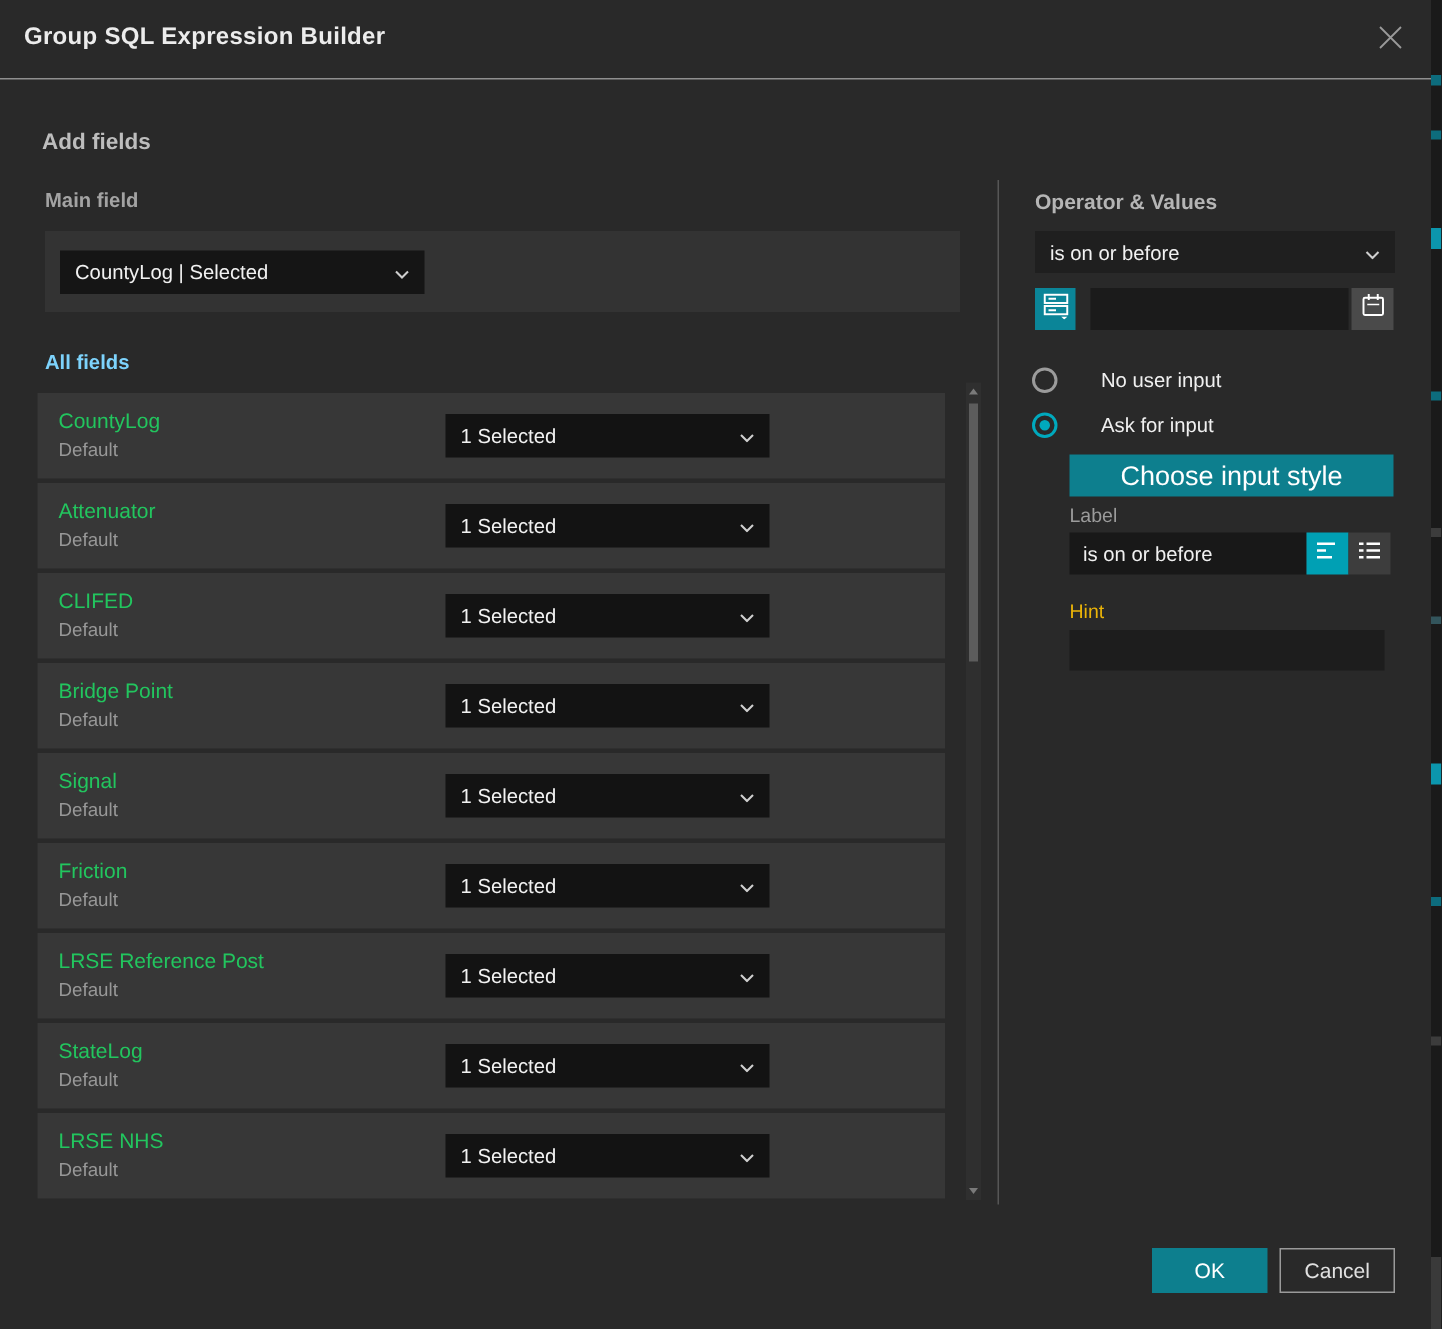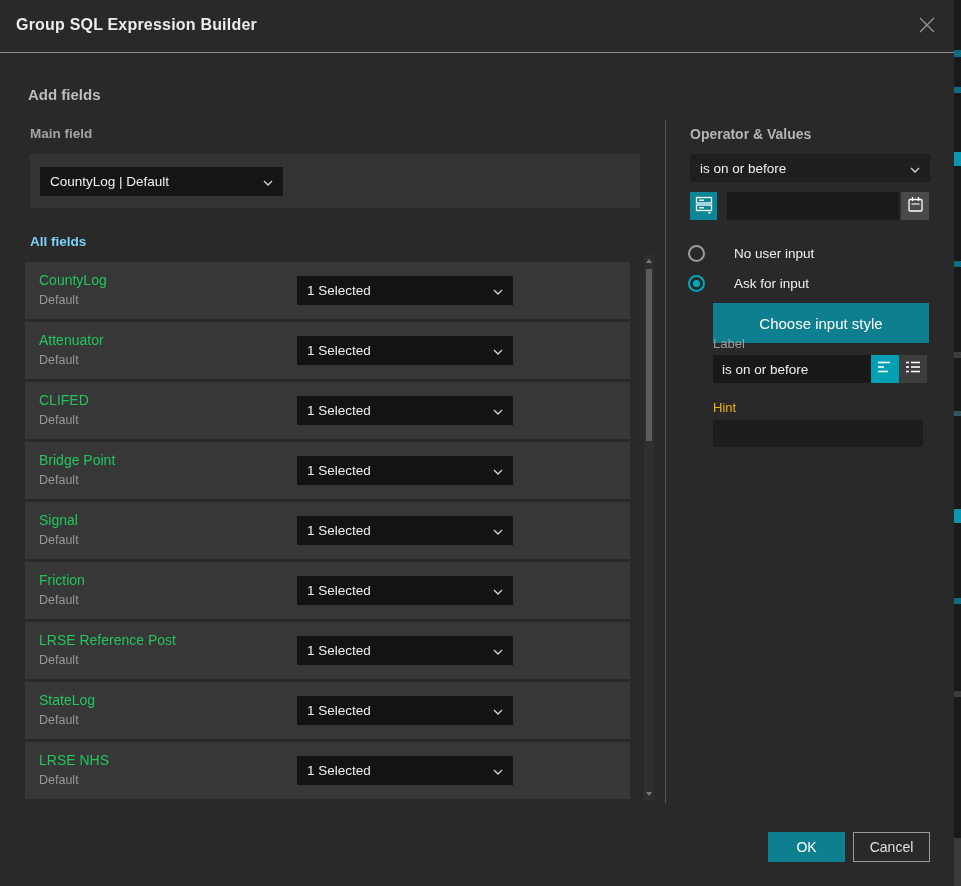--- a/index.html
+++ b/index.html
@@ -56,22 +56,22 @@
     display:flex; align-items:center; justify-content:center; cursor:pointer; }
 
   .radio-row { position:absolute; left:688px; display:flex; align-items:center; gap:29px; cursor:pointer; }
   .radio-1 { top:245px; } .radio-2 { top:275px; }
   .radio-circle { width:17px; height:17px; border-radius:50%; border:2px solid #9b9b9b; background:transparent; }
   .radio-circle.on { border-color:#00a9bd; position:relative; }
   .radio-circle.on::after { content:""; position:absolute; left:3px; top:3px; width:7px; height:7px;
     border-radius:50%; background:#00a9bd; }
   .radio-label { font-size:13.5px; color:#f0f0f0; }
 
-  .choose-btn { position:absolute; left:713px; top:303px; width:216px; height:40px; background:#0d7f8e;
-    color:#fff; font-size:15px; border:none; cursor:pointer; font-family:inherit; }
+  .choose-btn { position:absolute; left:713px; top:303px; width:216px; height:28px; background:#0d7f8e;
+    color:#fff; font-size:18px; border:none; cursor:pointer; font-family:inherit; }
   .lbl-label { position:absolute; left:713px; top:336px; font-size:13px; color:#9b9b9b; }
   .label-input { position:absolute; left:713px; top:355px; width:158px; height:28px; background:#181818;
     border:none; color:#f0f0f0; font-size:13.5px; padding:0 9px; outline:none; }
   .style-btn { position:absolute; top:355px; width:28px; height:28px; display:flex; align-items:center;
     justify-content:center; cursor:pointer; }
   .style-btn.single { left:871px; background:#00a0b4; }
   .style-btn.list   { left:899px; background:#3d3d3d; }
   .hint-label { position:absolute; left:713px; top:400px; font-size:13px; color:#eab308; }
   .hint-input { position:absolute; left:713px; top:420px; width:210px; height:27px; background:#1d1d1d;
     border:none; color:#f0f0f0; font-size:13.5px; padding:0 9px; outline:none; }
@@ -100,21 +100,21 @@
           </svg>
       </span>
     </div>
   </div>
 
   <div class="h-add">Add fields</div>
   <div class="h-main">Main field</div>
 
   <div class="mainfield-box">
     <div class="select sel-field">
-      <span class="lbl">CountyLog | Default</span>
+      <span class="lbl">CountyLog | Selected</span>
       <span>
         <svg width="10" height="6" viewBox="0 0 10 6">
             <path d="M1 1l4 4 4-4" stroke="#cfcfcf" stroke-width="1.4" fill="none"></path>
           </svg>
       </span>
     </div>
   </div>
 
   <div class="h-all">All fields</div>
 

